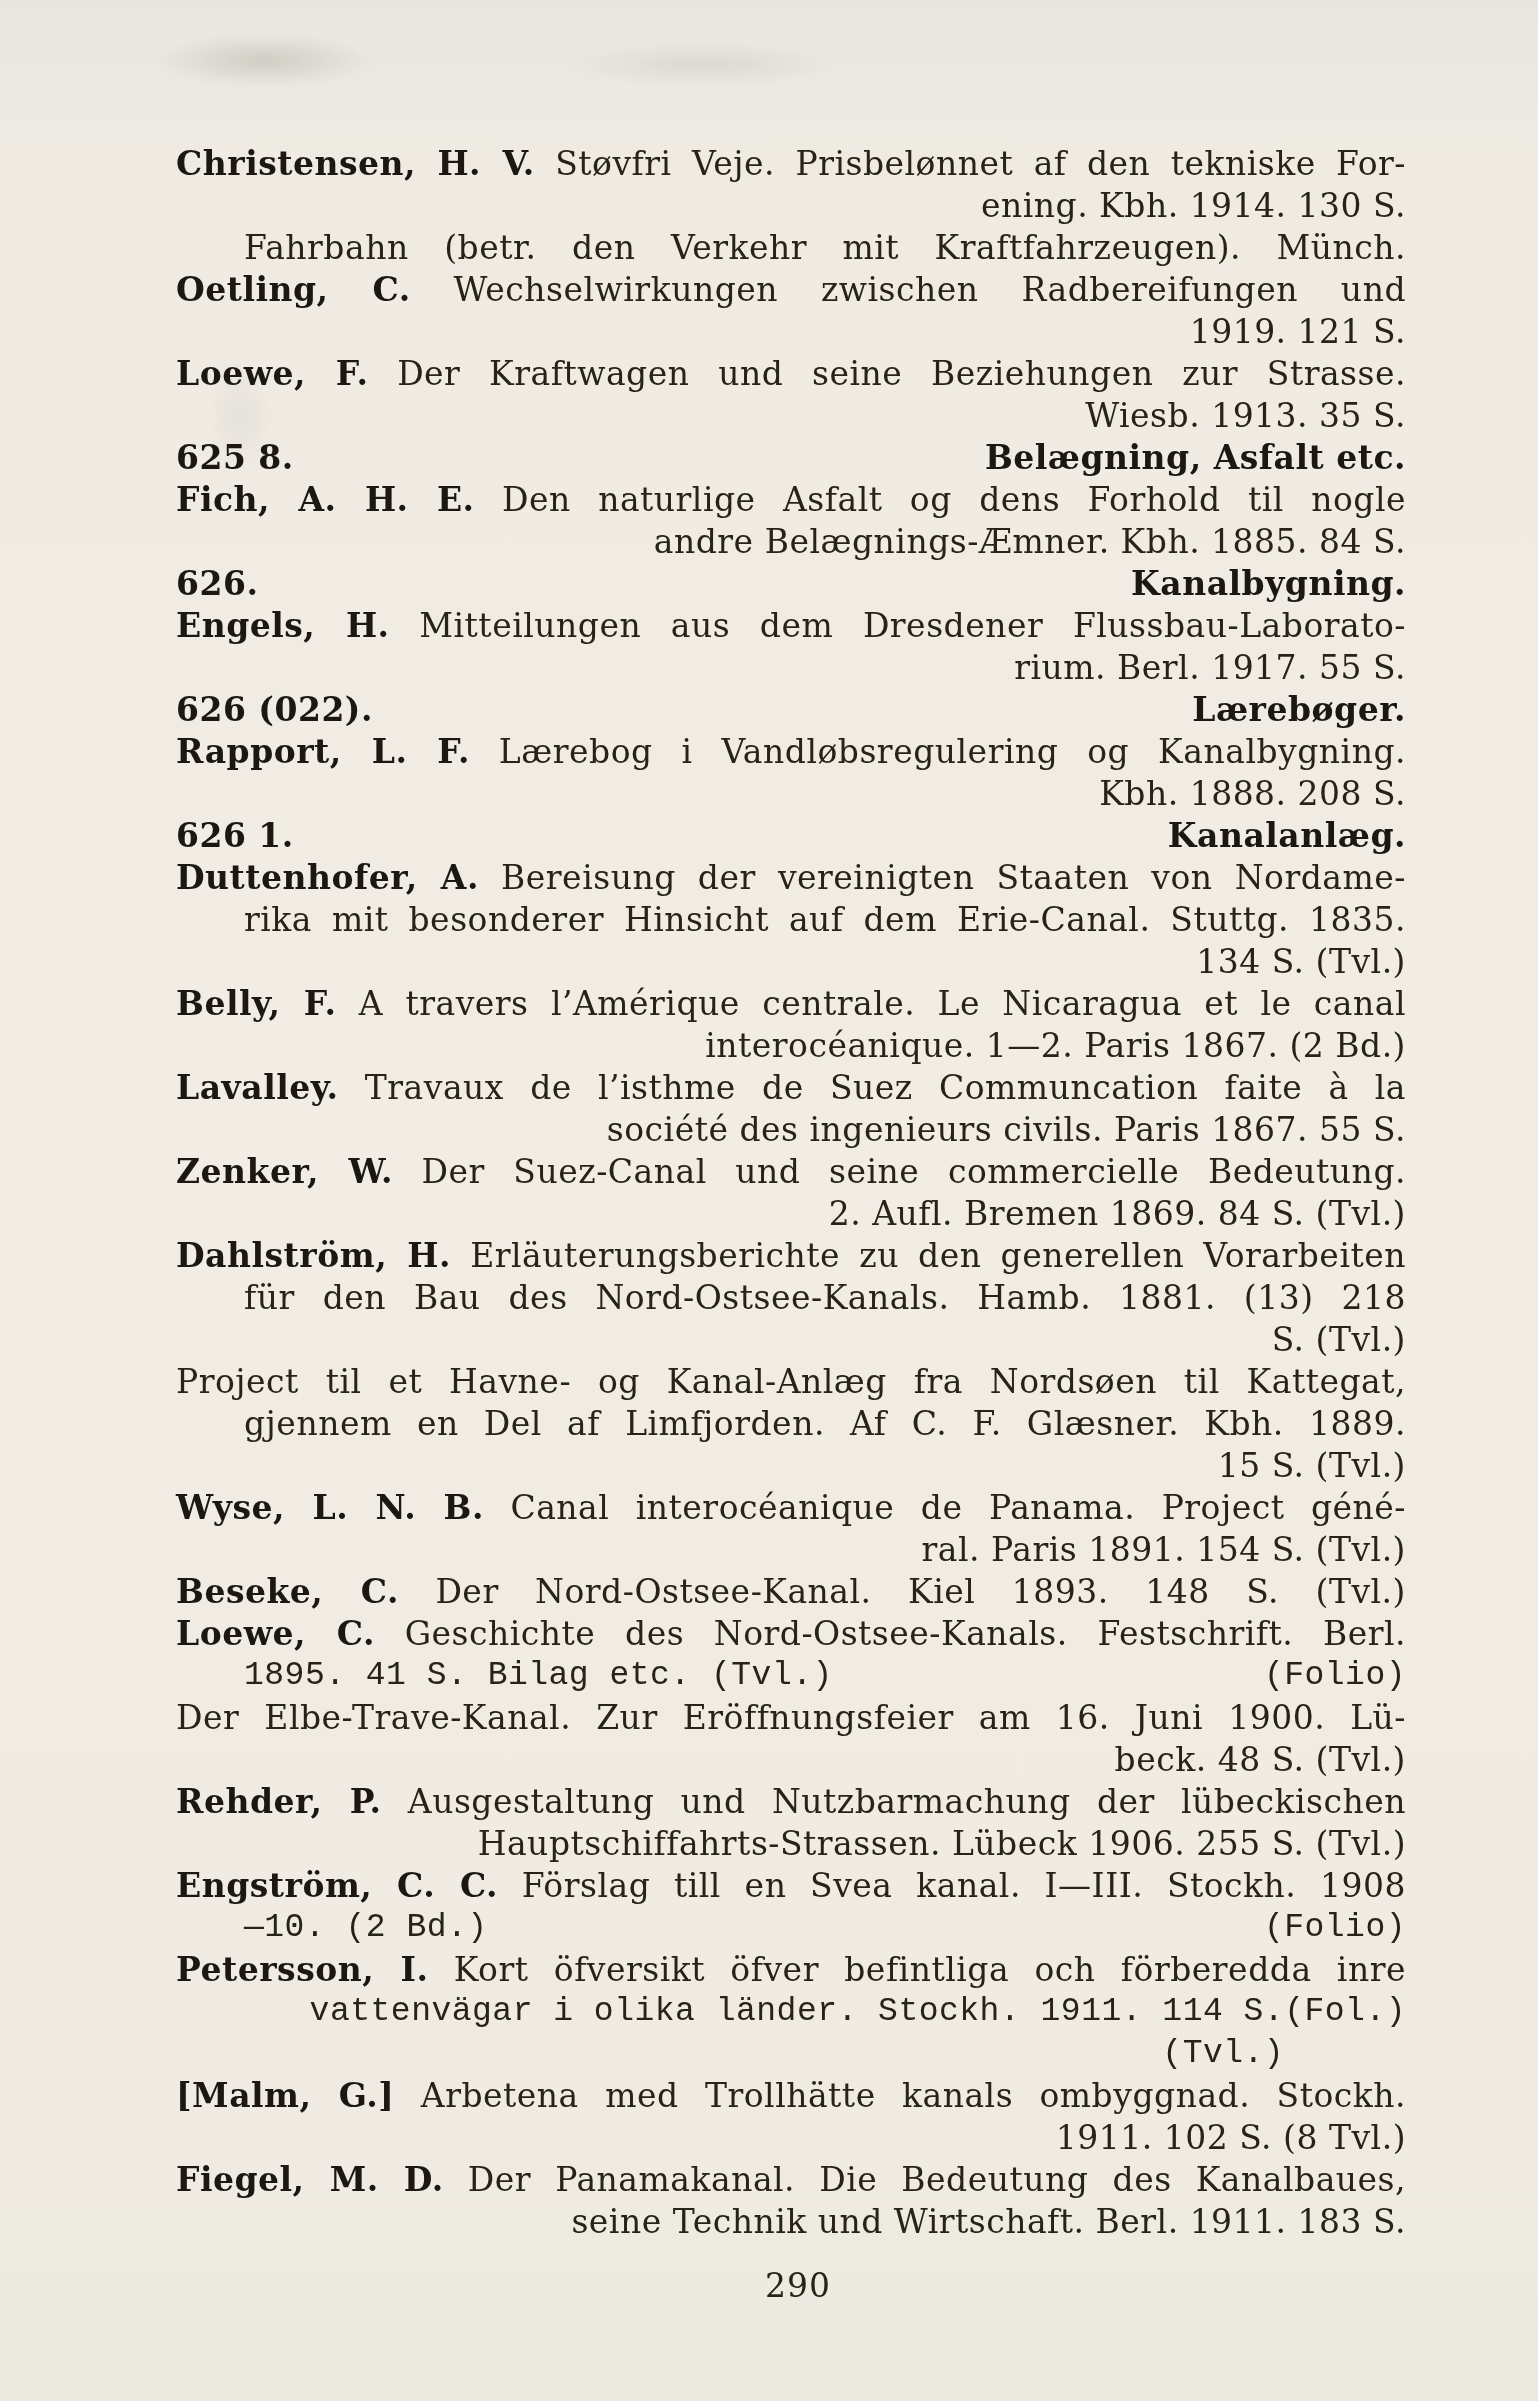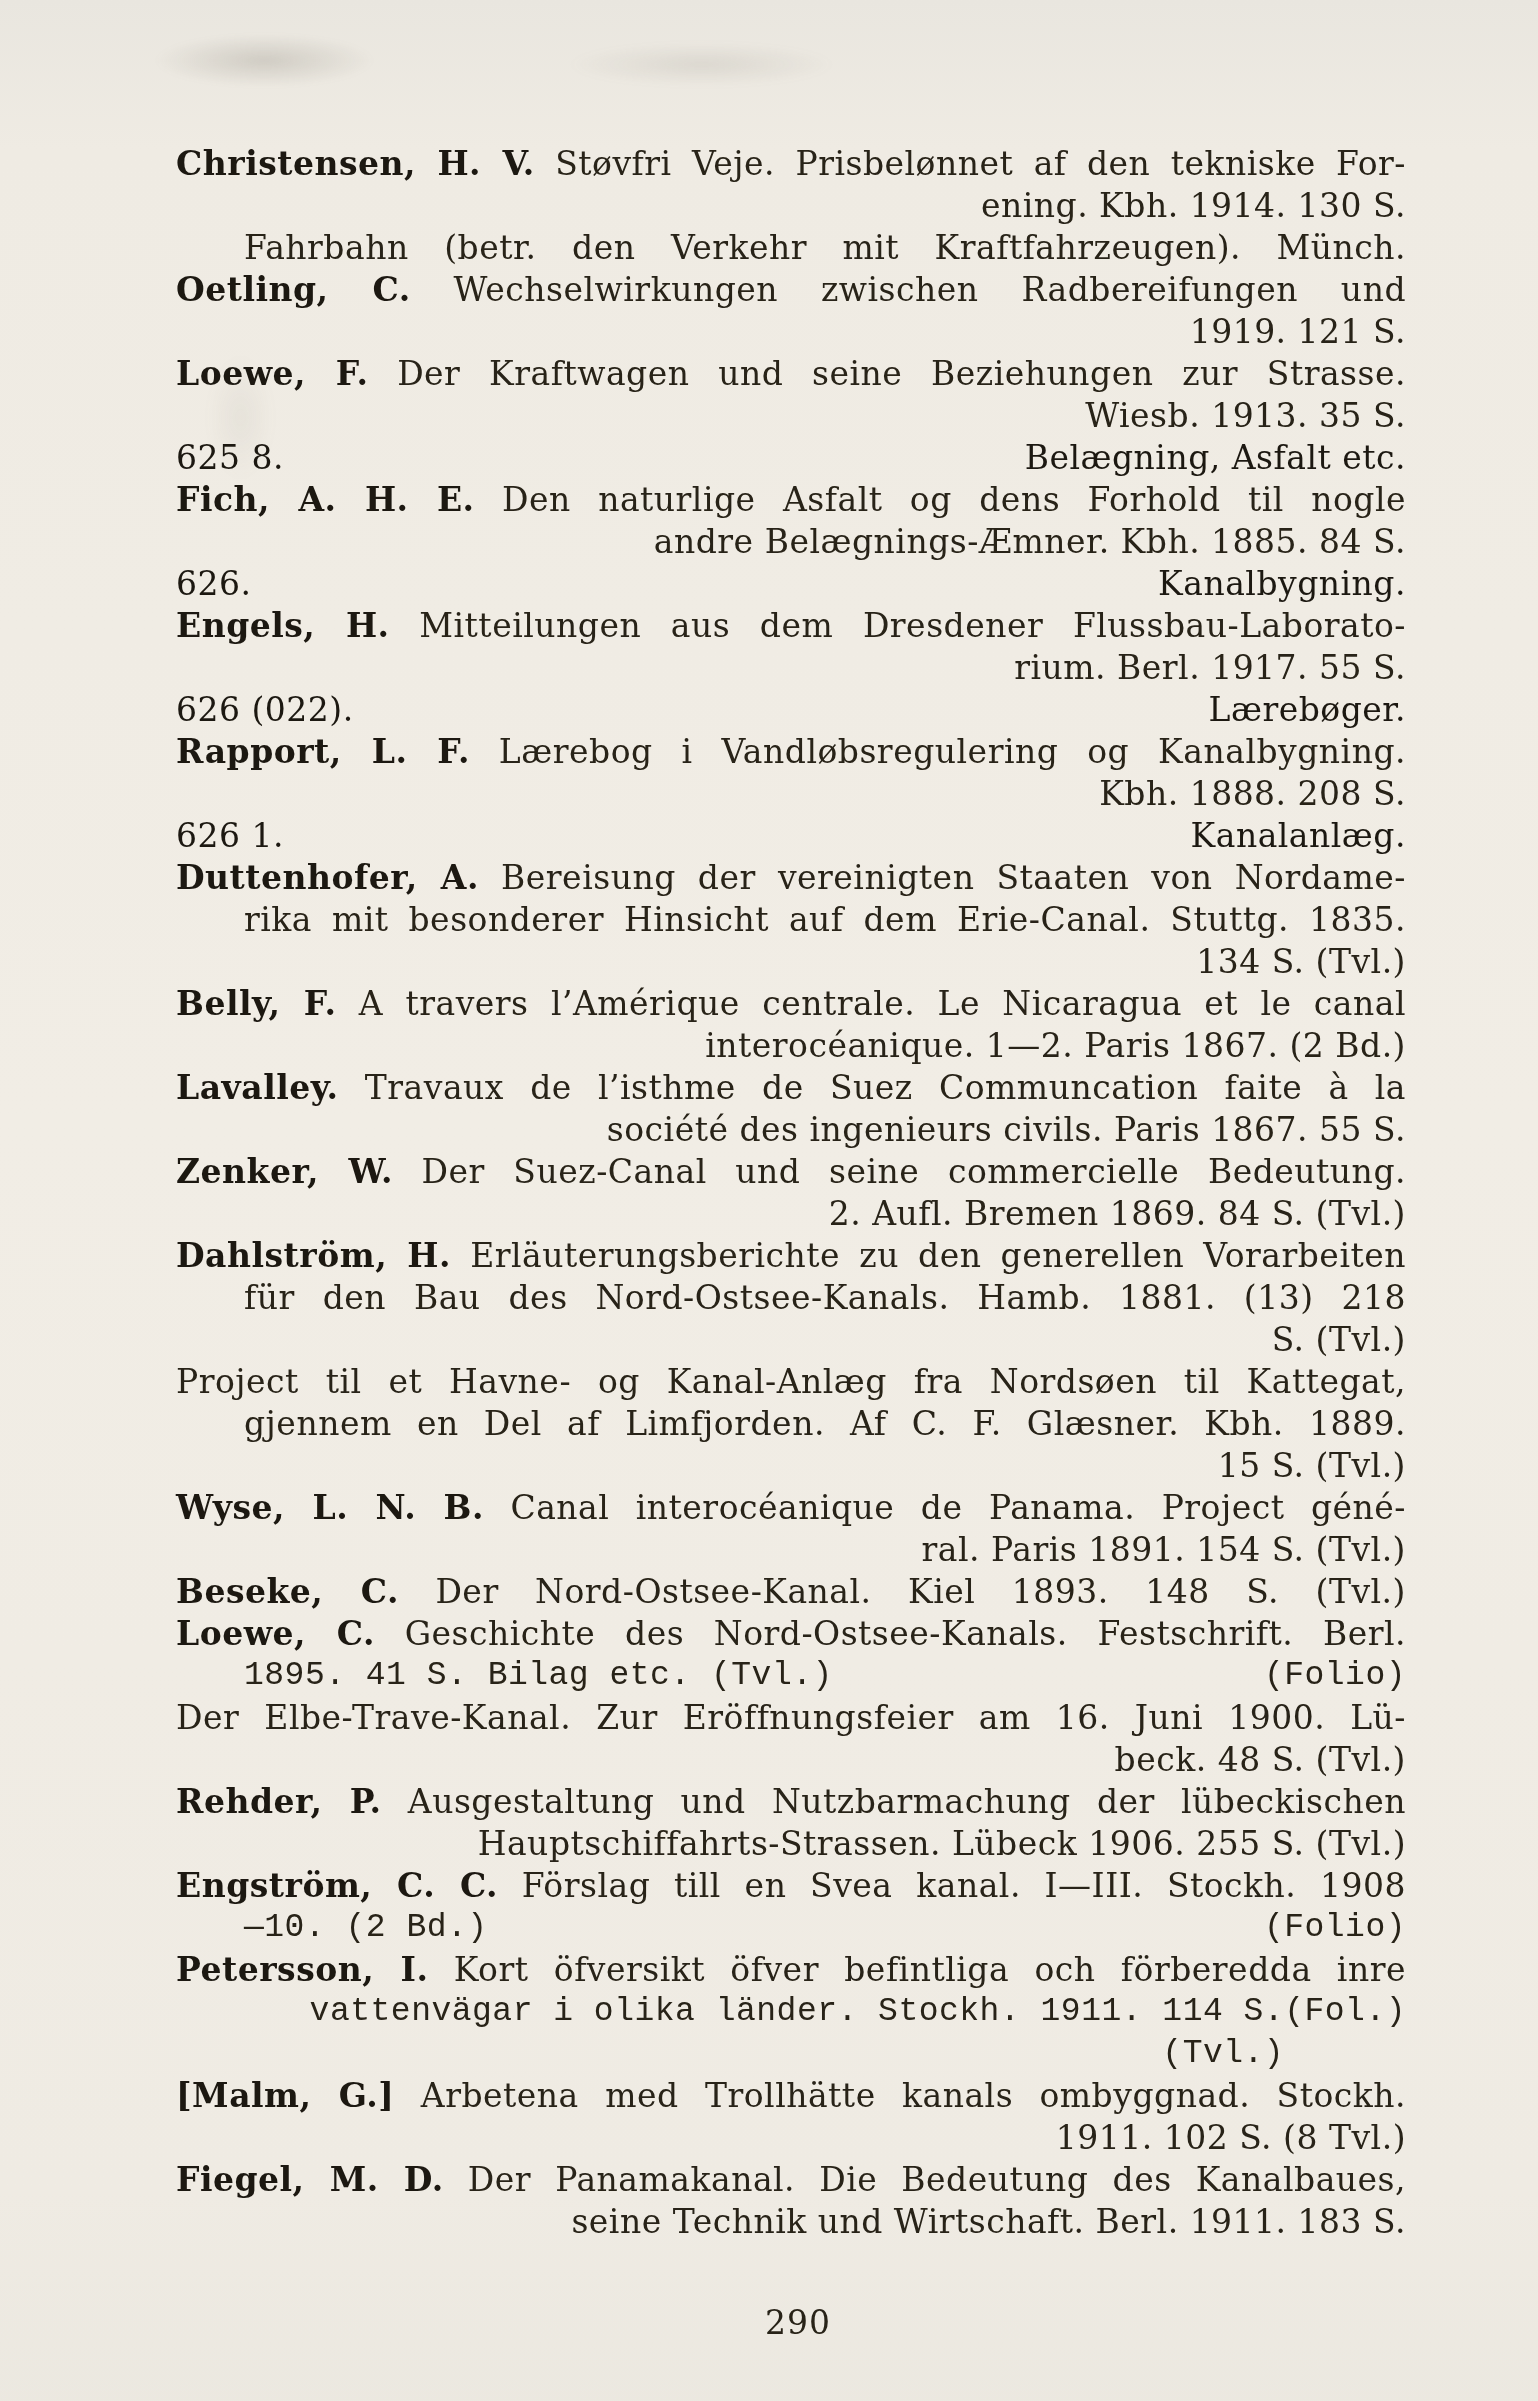--- a/index.html
+++ b/index.html
@@ -63,34 +63,33 @@
   }
 
   .author { font-weight: bold; color: var(--ink-bold, #1c1811); }
 
   .heading {
     display: flex;
     justify-content: space-between;
     align-items: center;
     line-height: 42px;
     min-height: 42px;
-    font-weight: normal;
+    font-weight: bold;
     color: var(--ink-bold, #1c1811);
   }
 
   .page-number {
     position: absolute;
     left: 183px;
     top: 2265px;
     width: 1230px;
     text-align: center;
     font-size: 33px;
     line-height: 42px;
     letter-spacing: 1px;
-    margin-top: 37px;
   }
 </style>
 </head>
 <body>
 
 <div class="page">
   <div class="smudge-a"></div>
   <div class="smudge-b"></div>
   <div class="smudge-c"></div>
 

